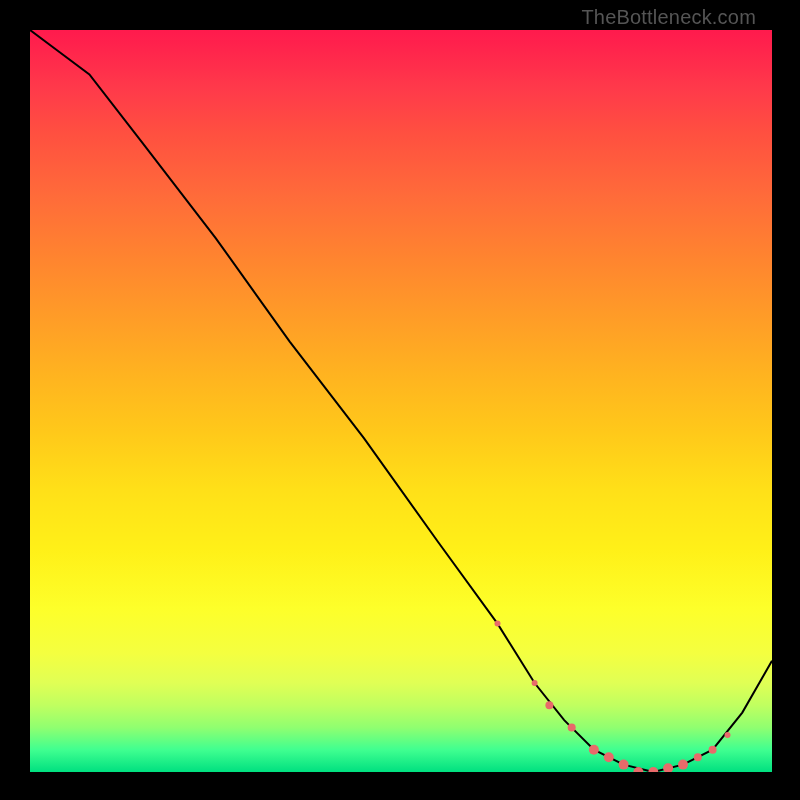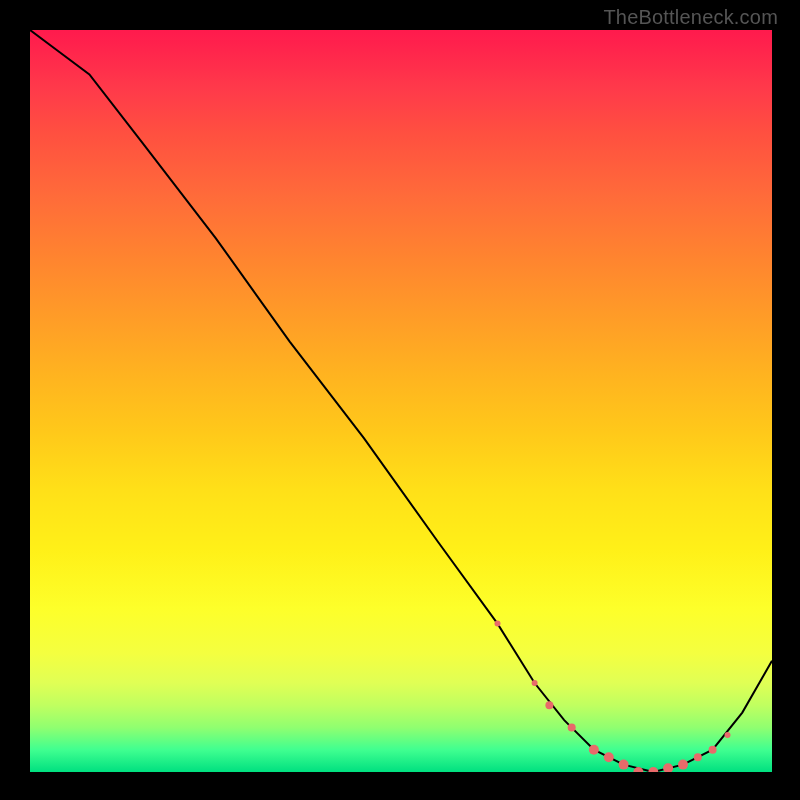--- a/index.html
+++ b/index.html
@@ -43,21 +43,21 @@
         #f4ff40 84%,
         #e0ff55 88%,
         #c0ff60 91%,
         #90ff70 94%,
         #40ff90 97%,
         #00e080 100%);
     }
     .watermark {
       position: absolute;
       top: 6px;
-      right: 22px;
+      right: 44px;
       font-family: Arial, sans-serif;
       font-size: 20px;
       color: #555555;
       font-weight: 400;
       letter-spacing: 0.2px;
     }
     .curve-svg {
       position: absolute;
       left: 0;
       top: 0;

